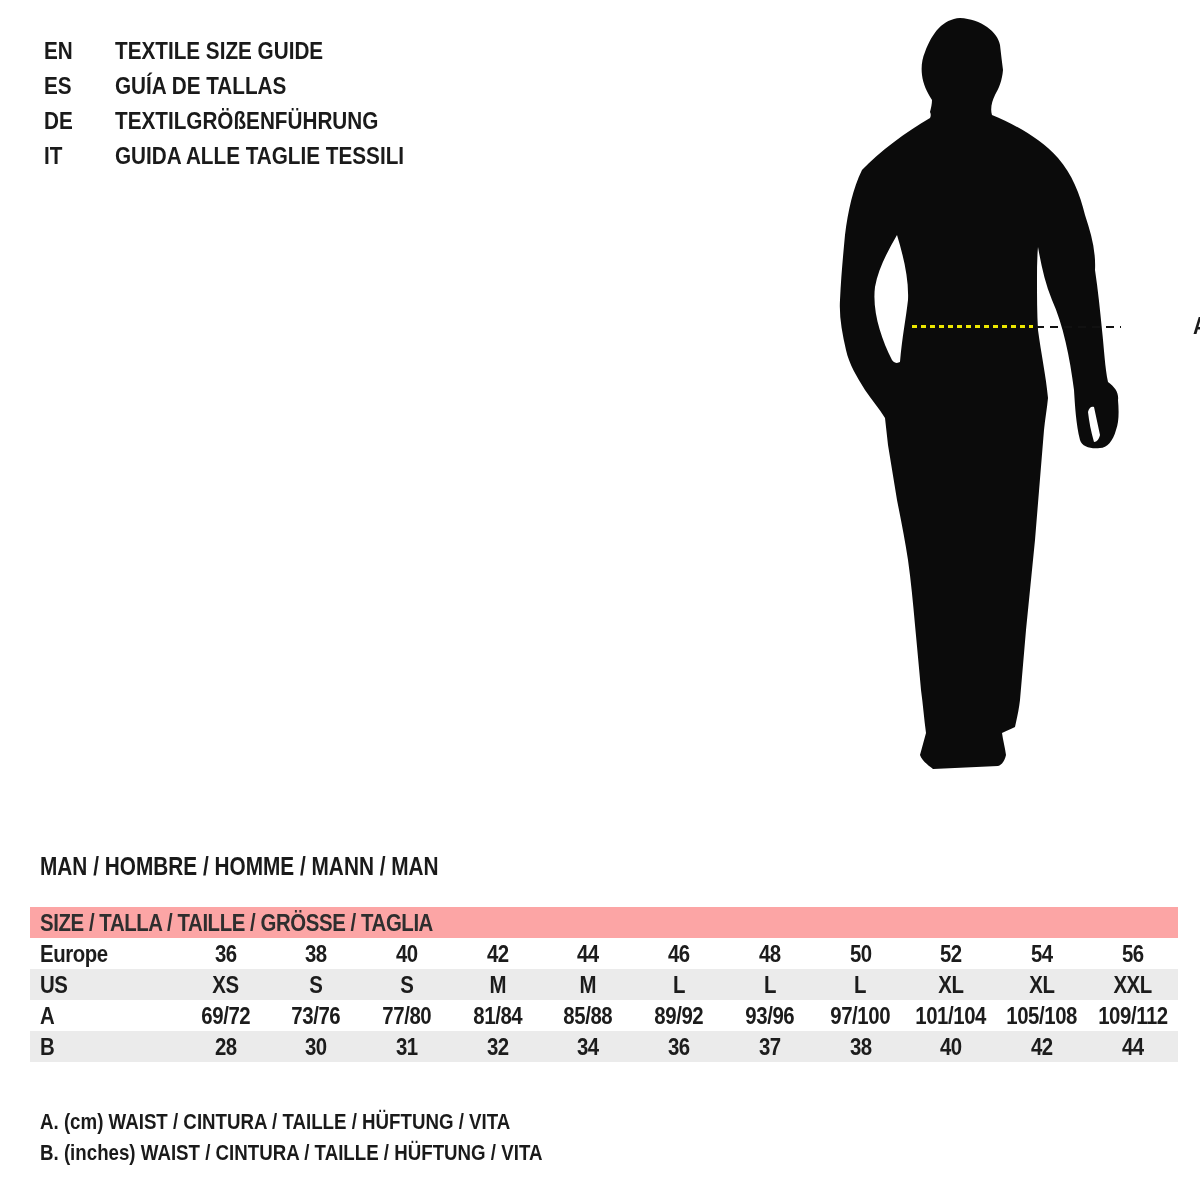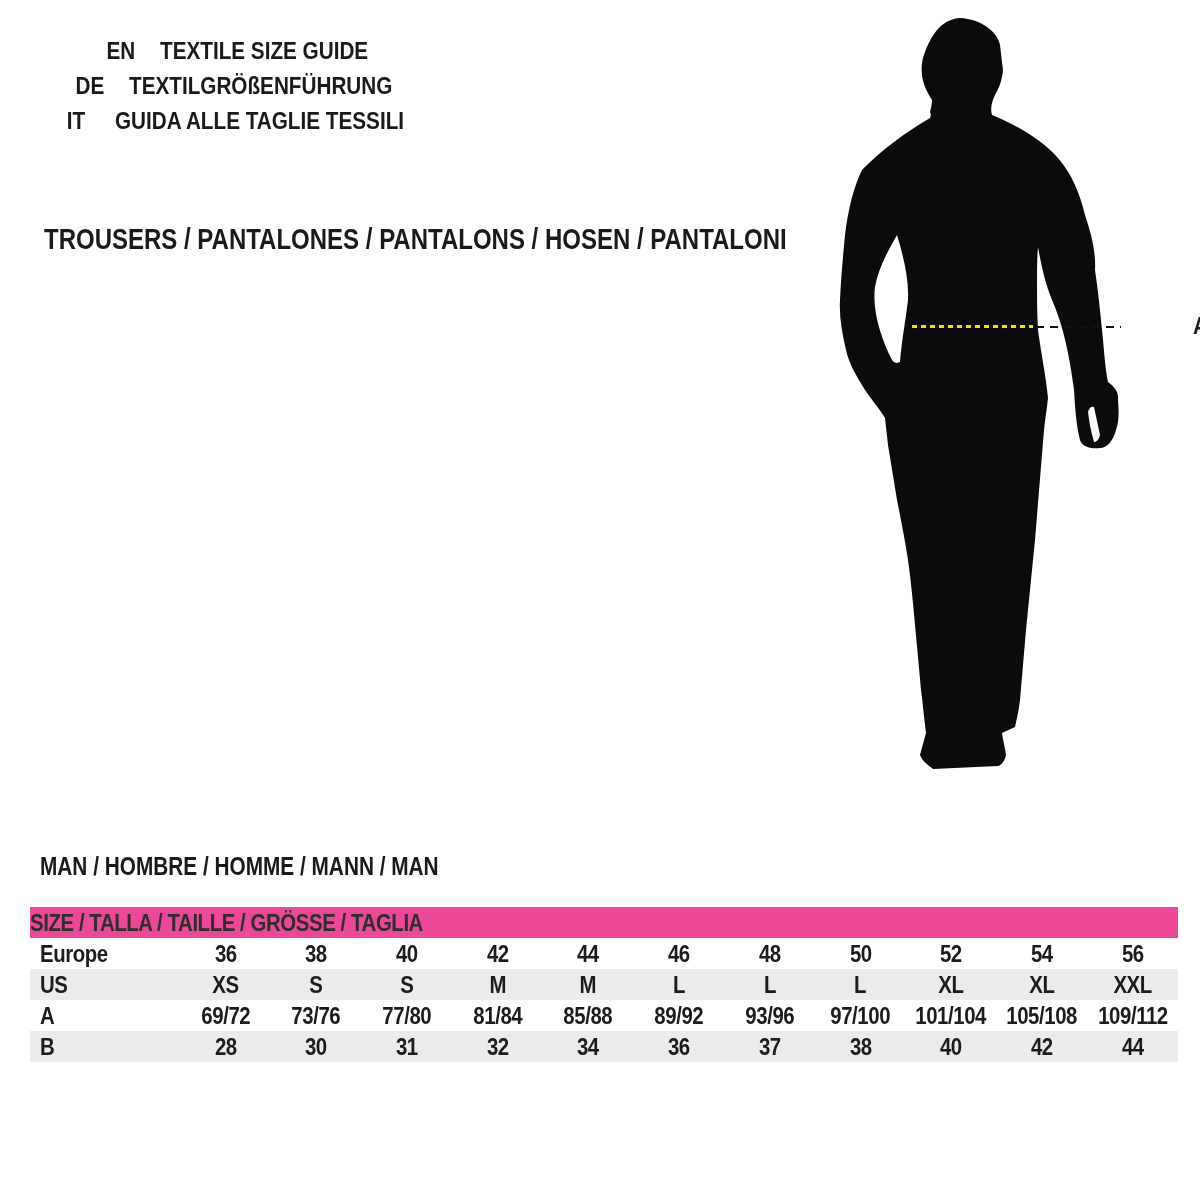--- a/index.html
+++ b/index.html
@@ -8,21 +8,21 @@
     font-family:"Liberation Sans", sans-serif;color:#1a1a1a;
   }
   
   .cx{display:inline-block;transform:scaleX(0.85);transform-origin:0 50%;white-space:nowrap;}
   .cx80{display:inline-block;transform:scaleX(0.80);transform-origin:0 50%;white-space:nowrap;}
   .cx90{display:inline-block;transform:scaleX(0.90);transform-origin:0 50%;white-space:nowrap;}
   .cvc{display:inline-block;transform:scaleX(0.85);transform-origin:50% 50%;white-space:nowrap;}
 
   
   .langs{position:absolute;left:44px;top:34px;font-size:23px;font-weight:700;line-height:35px;}
-  .lang-row{height:35px;white-space:nowrap;text-align:center;}
+  .lang-row{height:35px;white-space:nowrap;}
   .lang-code{display:inline-block;width:71px;}
 
   
   .category{position:absolute;left:44px;top:222px;font-size:30px;font-weight:700;line-height:34px;}
 
   
   .fig{position:absolute;left:835px;top:8px;width:340px;height:790px;}
   .fig svg{position:absolute;left:0;top:0;}
   .measure-yellow{position:absolute;left:912px;top:325px;width:121px;height:3px;
     background:repeating-linear-gradient(90deg,#ece700 0 5px,transparent 5px 9px);}
@@ -30,49 +30,49 @@
     background:repeating-linear-gradient(90deg,#111 0 8px,transparent 8px 14px);}
   .measure-label{position:absolute;left:1193px;top:313px;font-size:23px;font-weight:700;}
 
   
   .section-title{position:absolute;left:40px;top:851px;font-size:26px;font-weight:700;line-height:30px;text-align:center;}
 
   
   .size-table{position:absolute;left:30px;top:907px;width:1148px;border-collapse:collapse;
     table-layout:fixed;font-size:24px;font-weight:700;letter-spacing:-0.5px;}
   .size-table th,.size-table td{padding:0;height:31px;vertical-align:middle;}
-  .size-table th{background:#ec4899;color:#2e2e2e;text-align:left;font-weight:700;}
+  .size-table th{background:#fca5a5;color:#2e2e2e;text-align:left;padding-left:10px;font-weight:700;}
   .size-table td{text-align:center;color:#1c1c1c;}
   .size-table td.lbl{text-align:left;padding-left:10px;}
   .size-table tbody tr:nth-child(2),.size-table tbody tr:nth-child(4){background:#ebebeb;}
   .col-label{width:150px;}
 
   
   .footnotes{position:absolute;left:40px;top:1106px;font-size:22px;font-weight:700;line-height:31px;}
 </style>
 </head>
 <body>
 
 <div class="page">
 
   <div class="langs">
     <div class="lang-row">
       <span class="lang-code cx90">EN</span><span class="cx90">TEXTILE SIZE GUIDE</span>
     </div>
     <div class="lang-row">
+      <span class="lang-code cx90">ES</span><span class="cx90">GUÍA DE TALLAS</span>
+    </div>
+    <div class="lang-row">
       <span class="lang-code cx90">DE</span><span class="cx90">TEXTILGRÖßENFÜHRUNG</span>
     </div>
     <div class="lang-row">
       <span class="lang-code cx90">IT</span><span class="cx90">GUIDA ALLE TAGLIE TESSILI</span>
     </div>
   </div>
 
-  <div class="category">
-    <span class="cx80">TROUSERS / PANTALONES / PANTALONS / HOSEN / PANTALONI</span>
-  </div>
 
   <div class="fig">
     <svg width="340" height="790" viewBox="0 0 340 790" aria-hidden="true">
       <path fill="#0b0b0b" fill-rule="evenodd" d="
         M 125,10
         C 146,11 163,24 165,37
         C 166,46 167,54 168,62
         C 167,73 164,80 160,87
         C 157,93 155,101 157,107
         C 181,117 206,131 223,150
@@ -217,14 +217,18 @@
         <td><span class="cvc">36</span></td>
         <td><span class="cvc">37</span></td>
         <td><span class="cvc">38</span></td>
         <td><span class="cvc">40</span></td>
         <td><span class="cvc">42</span></td>
         <td><span class="cvc">44</span></td>
       </tr>
     </tbody>
   </table>
 
+  <div class="footnotes">
+    <div><span class="cx">A. (cm) WAIST / CINTURA / TAILLE / HÜFTUNG / VITA</span></div>
+    <div><span class="cx">B. (inches) WAIST / CINTURA / TAILLE / HÜFTUNG / VITA</span></div>
+  </div>
 
 </div>
 
 </body></html>

